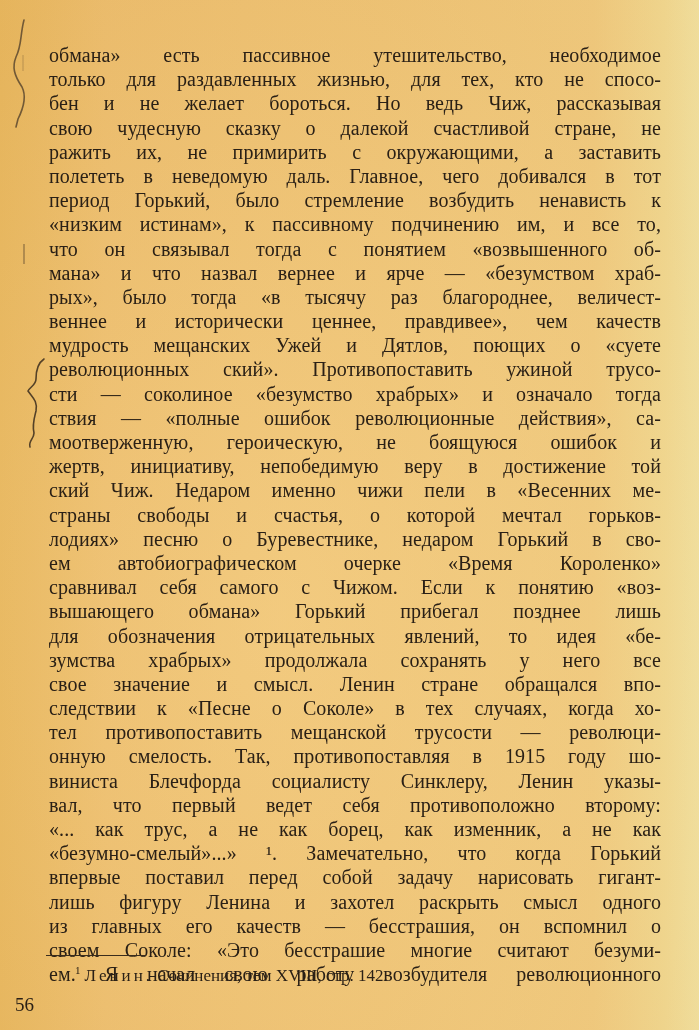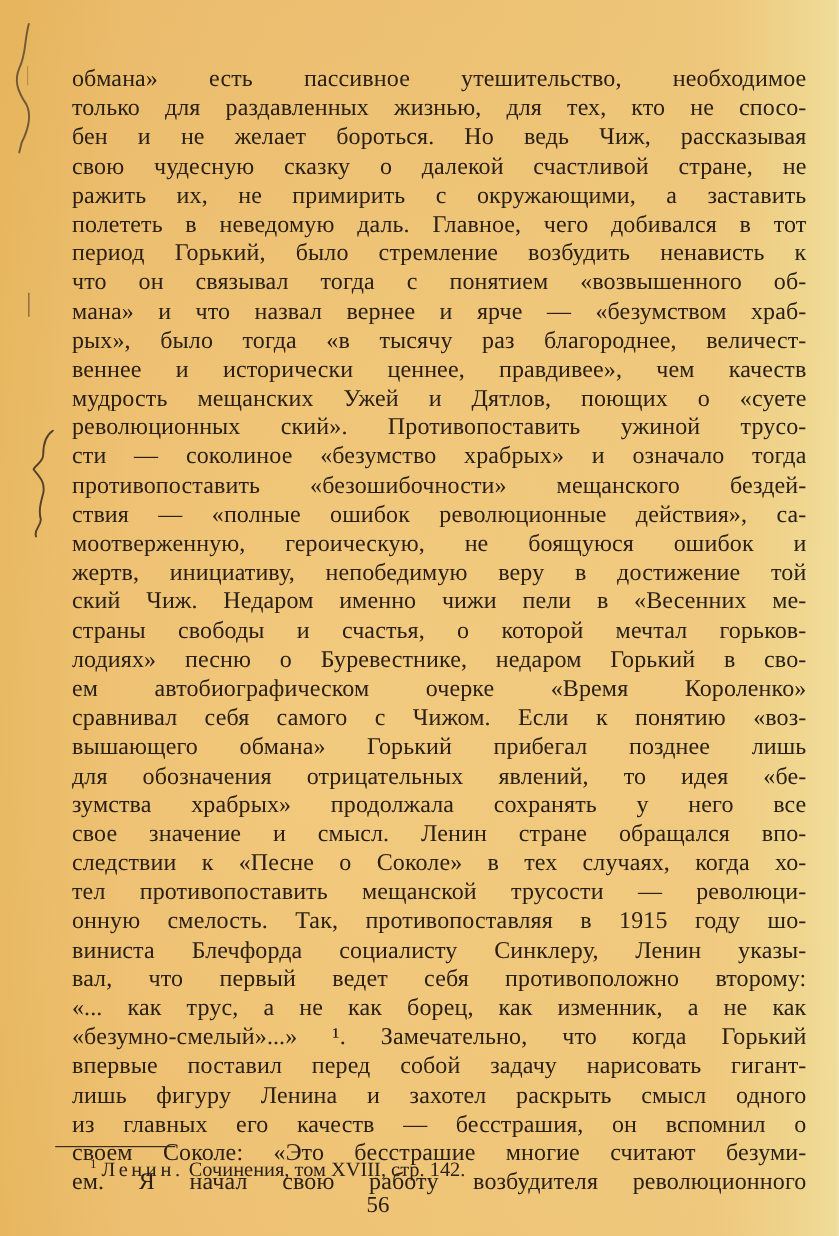--- a/index.html
+++ b/index.html
@@ -19,21 +19,21 @@
       position: absolute;
       inset: 0;
       background: radial-gradient(ellipse at 40% 60%, rgba(255,230,170,0.18), rgba(200,140,60,0.10) 80%);
       pointer-events: none;
     }
     .body-text {
       position: absolute;
       left: 44px;
       top: 38px;
       width: 612px;
-      margin: 16px;
+      margin: 5px;
     }
     .line {
       display: block;
       height: 24.2px;
       line-height: 24.2px;
       font-size: 20px;
       white-space: nowrap;
       text-align: justify;
       text-align-last: justify;
       letter-spacing: 0.1px;
@@ -57,24 +57,24 @@
     .footnote .fn-mark {
       font-size: 11px;
       vertical-align: super;
       margin-right: 4px;
     }
     .footnote .fn-author {
       letter-spacing: 3px;
     }
     .page-number {
       position: absolute;
-      left: 4px;
+      left: 15px;
       width: 622px;
       top: 994px;
-      text-align: center;
+      text-align: left;
       font-size: 19px;
     }
     .margin-mark {
       position: absolute;
       pointer-events: none;
     }
   </style>
 </head>
 <body>
 
@@ -92,28 +92,28 @@
 </svg>
 
 <div class="body-text">
   <span class="line">обмана» есть пассивное утешительство, необходимое</span>
   <span class="line">только для раздавленных жизнью, для тех, кто не спосо-</span>
   <span class="line">бен и не желает бороться. Но ведь Чиж, рассказывая</span>
   <span class="line">свою чудесную сказку о далекой счастливой стране, не</span>
   <span class="line">ражить их, не примирить с окружающими, а заставить</span>
   <span class="line">полететь в неведомую даль. Главное, чего добивался в тот</span>
   <span class="line">период Горький, было стремление возбудить ненависть к</span>
+  <span class="line">«низким истинам», к пассивному подчинению им, и все то,</span>
   <span class="line">что он связывал тогда с понятием «возвышенного об-</span>
   <span class="line">мана» и что назвал вернее и ярче — «безумством храб-</span>
   <span class="line">рых», было тогда «в тысячу раз благороднее, величест-</span>
   <span class="line">веннее и исторически ценнее, правдивее», чем качеств</span>
   <span class="line">мудрость мещанских Ужей и Дятлов, поющих о «суете</span>
   <span class="line">революционных ский». Противопоставить ужиной трусо-</span>
   <span class="line">сти — соколиное «безумство храбрых» и означало тогда</span>
-  <span class="line">противопоставить «безошибочности» мещанского бездей-</span>
   <span class="line">ствия — «полные ошибок революционные действия», са-</span>
   <span class="line">моотверженную, героическую, не боящуюся ошибок и</span>
   <span class="line">жертв, инициативу, непобедимую веру в достижение той</span>
   <span class="line">ский Чиж. Недаром именно чижи пели в «Весенних ме-</span>
   <span class="line">страны свободы и счастья, о которой мечтал горьков-</span>
   <span class="line">лодиях» песню о Буревестнике, недаром Горький в сво-</span>
   <span class="line">ем автобиографическом очерке «Время Короленко»</span>
   <span class="line">сравнивал себя самого с Чижом. Если к понятию «воз-</span>
   <span class="line">вышающего обмана» Горький прибегал позднее лишь</span>
   <span class="line">для обозначения отрицательных явлений, то идея «бе-</span>

